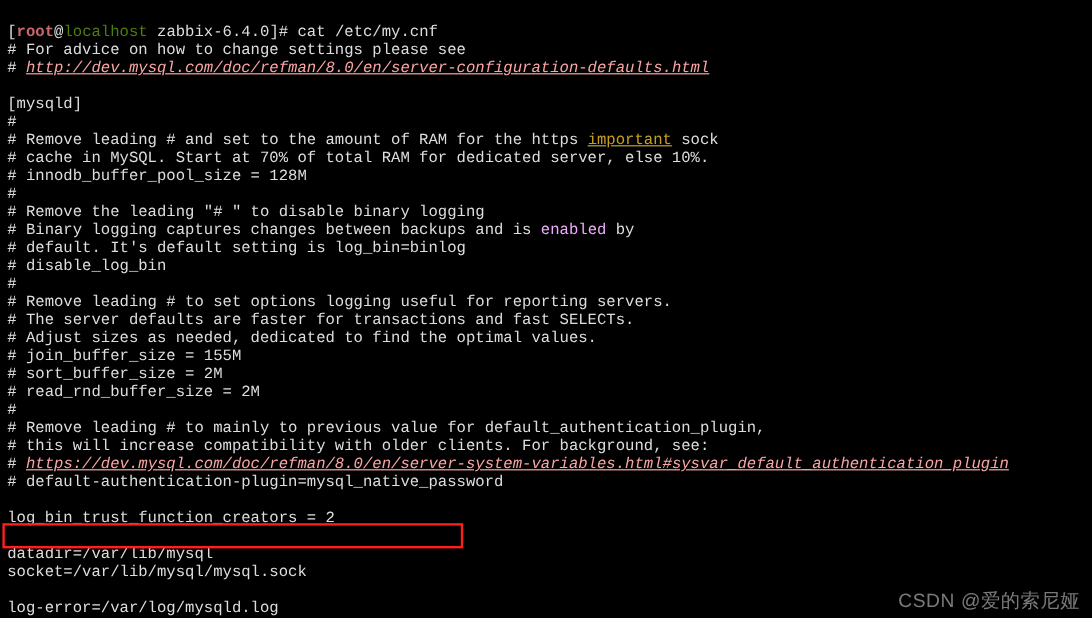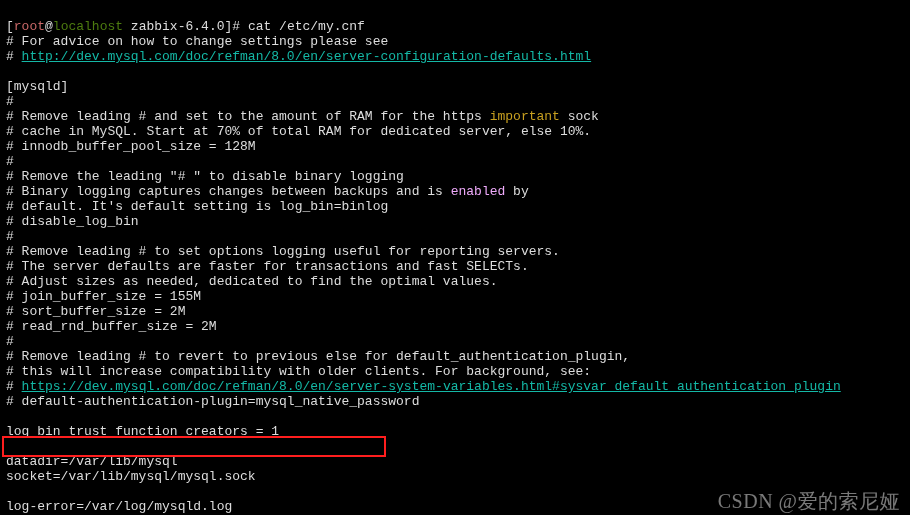--- a/index.html
+++ b/index.html
@@ -12,37 +12,37 @@
     font-size: 13px;
     line-height: 15px;
     color: #ddd;
     overflow: hidden;
     position: relative;
   }
   .term {
     padding: 4px 6px;
     white-space: pre;
   }
-  .user-root { color: #c96868; }   
+  .user-root { color: #c96868; font-weight: bold; }   
   .host      { color: #4d7c0f; }   
-  .yellow    { color: #c8a020; }   
+  .yellow    { color: #c8a020; text-decoration: underline; }   
   .green     { color: #f0abfc; }   
-  .link      { color: #14b8a6; text-decoration: underline; }
+  .link      { color: #fca5a5; text-decoration: underline; font-style: italic; }
   .highlight-box {
     position: absolute;
     border: 2px solid #ff1e1e;
     box-sizing: border-box;
     pointer-events: none;
   }
   .watermark {
     position: absolute;
     right: 10px;
     bottom: 6px;
-    font-family: Liberation Serif, serif;
-    font-size: 20px;
+    font-family: Liberation Sans, sans-serif;
+    font-size: 16px;
     color: rgba(220,220,220,0.55);
     letter-spacing: 0.5px;
   }
 </style>
 </head>
 <body>
 
 <div class="term">
 <span><span>[</span><span class="user-root">root</span><span>@</span><span class="host">localhost</span><span> zabbix-6.4.0</span><span>]# </span><span>cat /etc/my.cnf</span></span>
 <span># For advice on how to change settings please see</span>
@@ -59,26 +59,26 @@
 <span># default. It's default setting is log_bin=binlog</span>
 <span># disable_log_bin</span>
 <span>#</span>
 <span># Remove leading # to set options logging useful for reporting servers.</span>
 <span># The server defaults are faster for transactions and fast SELECTs.</span>
 <span># Adjust sizes as needed, dedicated to find the optimal values.</span>
 <span># join_buffer_size = 155M</span>
 <span># sort_buffer_size = 2M</span>
 <span># read_rnd_buffer_size = 2M</span>
 <span>#</span>
-<span># Remove leading # to revert to previous else for default_authentication_plugin,</span>
+<span># Remove leading # to mainly to previous value for default_authentication_plugin,</span>
 <span># this will increase compatibility with older clients. For background, see:</span>
 <span><span># </span><span class="link">https://dev.mysql.com/doc/refman/8.0/en/server-system-variables.html#sysvar_default_authentication_plugin</span></span>
 <span># default-authentication-plugin=mysql_native_password</span>
 <span></span>
-<span>log_bin_trust_function_creators = 1</span>
+<span>log_bin_trust_function_creators = 2</span>
 <span></span>
 <span>datadir=/var/lib/mysql</span>
 <span>socket=/var/lib/mysql/mysql.sock</span>
 <span></span>
 <span>log-error=/var/log/mysqld.log</span>
 <span>pid-file=/var/run/mysqld/mysqld.pid</span>
 </div>
 
 <div class="highlight-box" style="top:436px;left:2px;width:384px;height:21px;"></div>
 

